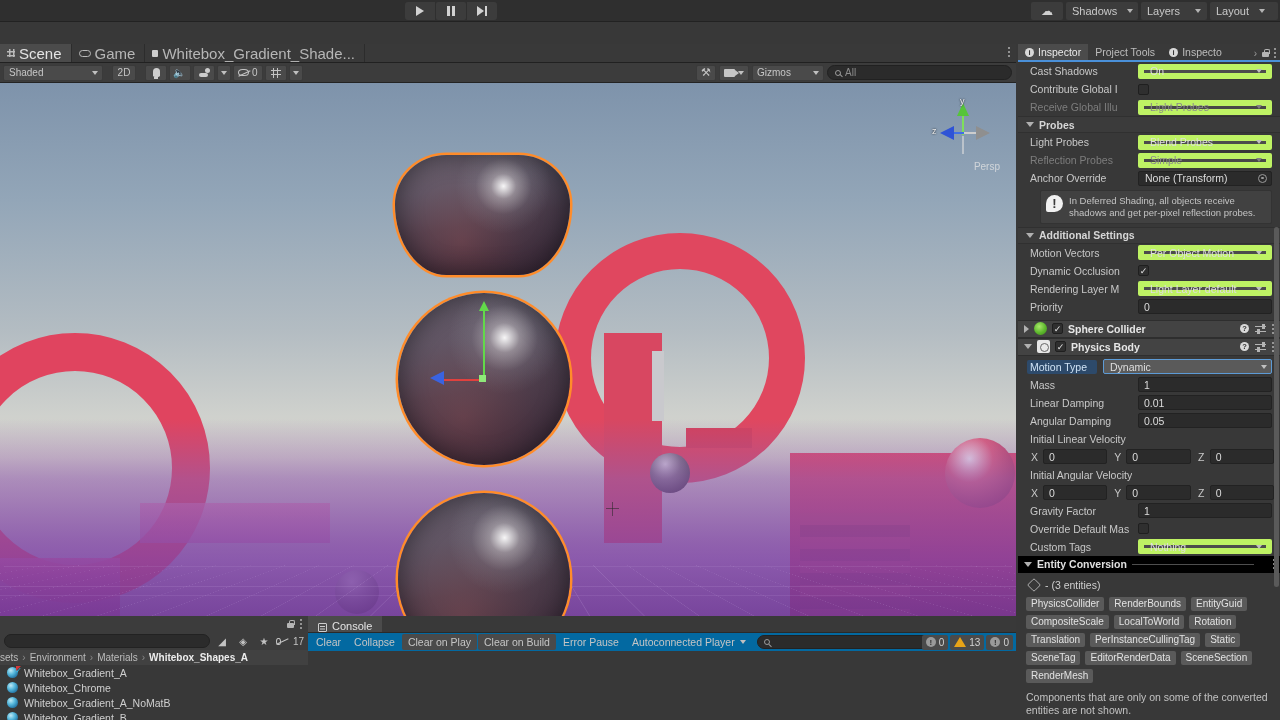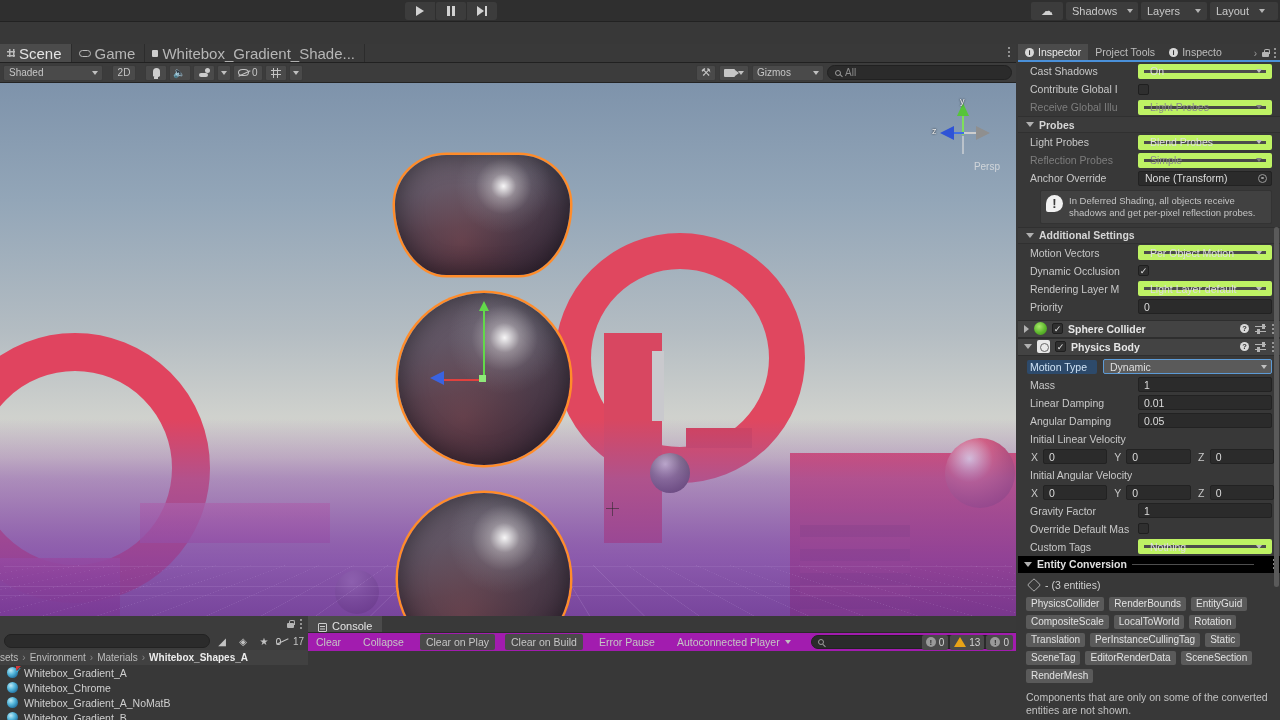--- a/index.html
+++ b/index.html
@@ -181,21 +181,21 @@
   .mat-ic.badge::after { content:''; position:absolute; right:-3px; top:-1px; width:0; height:0;
     border-left:5px solid #d03a3a; border-bottom:5px solid transparent; }
   .mat-ic.check::before { content:'✓'; position:absolute; right:-4px; top:-1px; font-size:8px; color:#3fb9e0; }
 
   
   .console-panel { position:absolute; left:308px; top:616px; width:708px; height:104px; background:#383838; }
   .cons-tabrow { height:17px; background:#393939; display:flex; align-items:stretch; border-bottom:1px solid #2a2a2a; }
   .cons-tab { display:flex; align-items:flex-end; gap:5px; padding:0 10px; background:#4b4b4b; color:#e3e3e3; font-size:11px; }
   .cons-ic { width:9px; height:9px; border:1.3px solid #cdcdcd; border-radius:1px; position:relative; }
   .cons-ic::after { content:''; position:absolute; left:1px; top:1.5px; width:5px; height:1px; background:#cdcdcd; box-shadow:0 2.5px 0 #cdcdcd; }
-  .cons-toolbar { height:18px; background:#a21caf; display:flex; align-items:center; gap:10px; padding:0 2px; position:relative; }
+  .cons-toolbar { height:18px; background:#0369a1; display:flex; align-items:center; gap:1px; padding:0 2px; position:relative; }
   .cons-btn { height:16px; display:flex; align-items:center; padding:0 6px; font-size:10.5px; color:#c5c5c5; border-radius:2px; }
   .cons-btn.raised { background:#4a4a4a; }
   .cons-search { width:185px; height:14px; background:#2b2b2b; border:1px solid #222; border-radius:7px; display:flex; align-items:center; padding:0 6px; margin-left:4px;}
   .cons-counts { position:absolute; right:3px; display:flex; align-items:center; gap:2px; }
   .count-chip { display:flex; align-items:center; gap:3px; height:15px; padding:0 4px; background:#4a4a4a; border-radius:2px; font-size:10px; color:#d2d2d2; }
   .ic-info { width:10px; height:10px; border-radius:50%; background:#9a9a9a; color:#333; font-size:8px; font-weight:bold; display:flex; align-items:center; justify-content:center; }
   .ic-warn { width:0; height:0; border-left:6px solid transparent; border-right:6px solid transparent; border-bottom:10px solid #e8a317; position:relative; }
   .cons-body { height:69px; background:#383838; }
 
   

